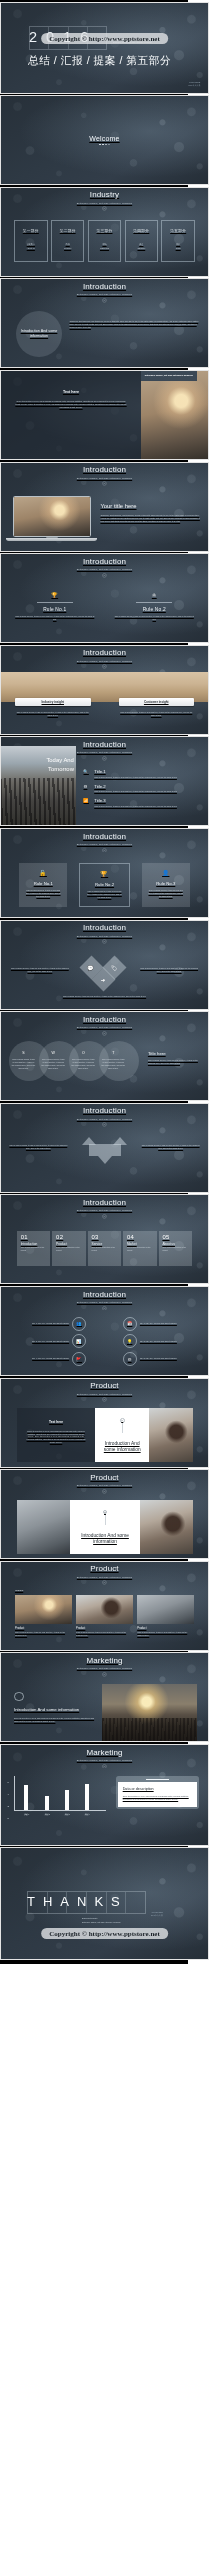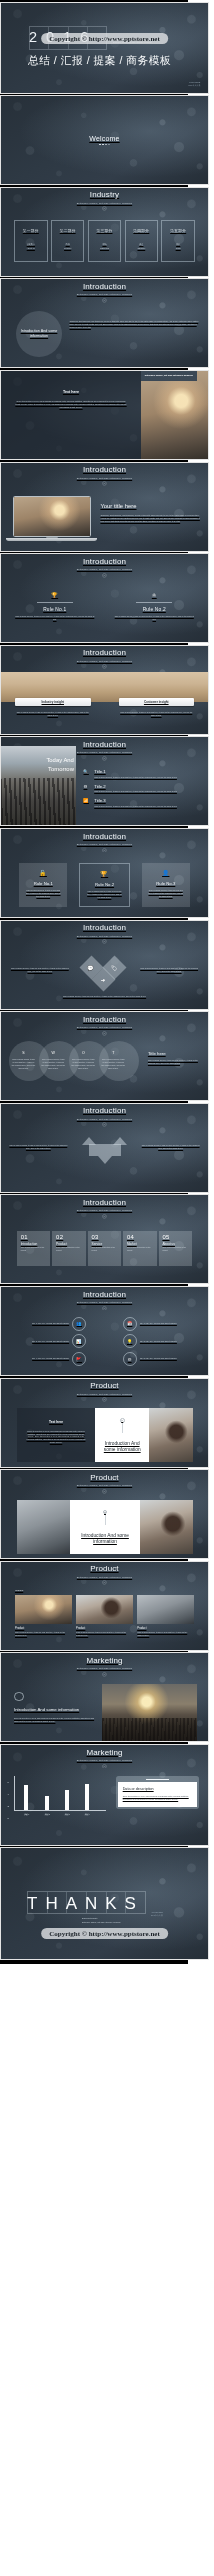--- a/index.html
+++ b/index.html
@@ -248,21 +248,21 @@
   .xlab{ position:absolute; bottom:2.1px; font-size:1.8px; color:#dbe4ea; transform:translateX(-50%); }
 
   .desc-card{
     background:rgba(190,203,213,.35); border-radius:2.7px; padding:2.7px;
   }
   .desc-card .bar-top{ width:22.5px;height:0.9px;background:#eef3f7;margin:0.5px auto 2.1px auto; }
 
   
   .thanks{
     position:absolute; left:26px; top:46px;
-    font-size:17px; letter-spacing:8px; color:#fbfdfe; font-weight:400;
+    font-size:13px; letter-spacing:8px; color:#fbfdfe; font-weight:400;
   }
   .thanks-grid{
     position:absolute; left:26px; top:43px; width:119px; height:22.5px;
     border:0.5px solid rgba(215,228,236,.30); display:flex;
   }
   .thanks-grid i{ flex:1; border-right:0.5px solid rgba(215,228,236,.22); }
   .thanks-grid i:last-child{ border-right:none; }
   .thanks-sub{ position:absolute; left:81px; top:69px; font-size:1.9px; color:#c3ced6; line-height:1.7; }
 
   .flexrow{ display:flex; }
@@ -277,21 +277,21 @@
         <i></i>
         <i></i>
         <i></i>
         <i></i>
       </div>
     <div class="cover-year">2016</div>
     <div class="cover-tagline">
       <div>Business template</div>
       <div>Extremely simple, but also extremely powerful</div>
     </div>
-    <div class="cover-main">总结 / 汇报 / 提案 / 商务模板</div>
+    <div class="cover-main">总结 / 汇报 / 提案 / 第五部分</div>
     <div class="brandmark">
       <div>PPTSTORE</div>
       <div>PPT个人出品</div>
     </div>
     <div class="wm top">Copyright © http://www.pptstore.net</div>
   </div>
 
   <div class="slide">
     <div class="welcome-wrap">
       <div class="welcome-t">Welcome</div>

